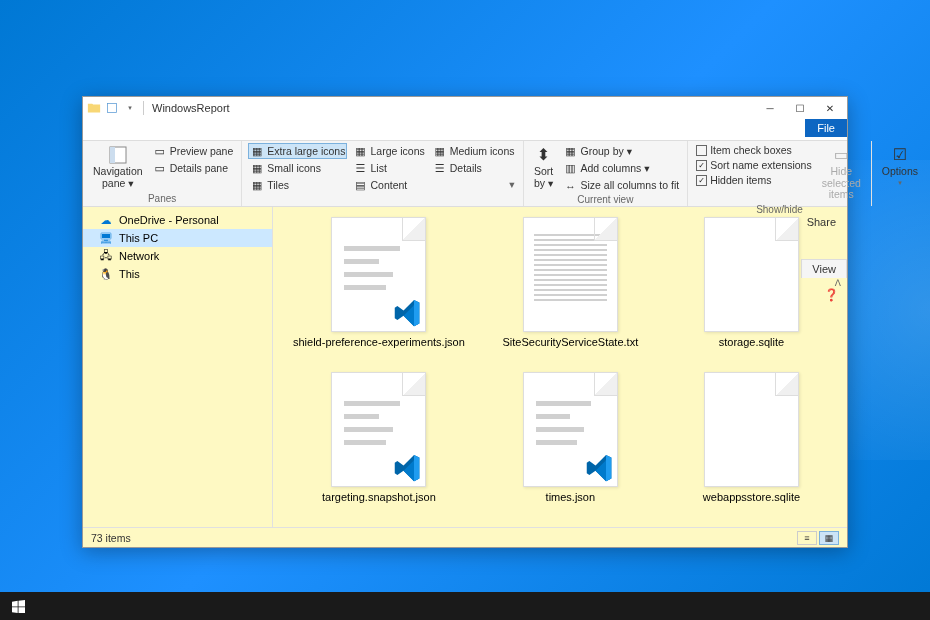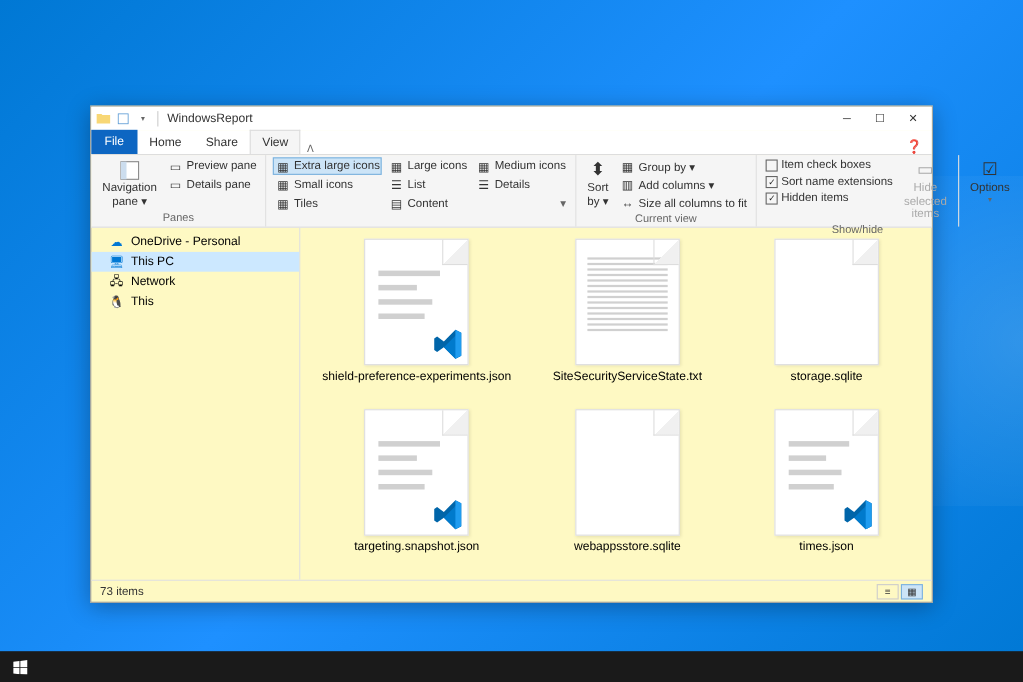--- a/index.html
+++ b/index.html
@@ -9,21 +9,21 @@
 .window { position: absolute; left: 82px; top: 96px; width: 766px; height: 452px; background: #fef9c3; border: 1px solid #999; box-shadow: 0 4px 20px rgba(0,0,0,0.3); display: flex; flex-direction: column; }
 
 .titlebar { height: 22px; display: flex; align-items: center; padding: 0 2px; background: #fff; font-size: 11px; }
 .titlebar .qat { display: flex; align-items: center; gap: 0; }
 .titlebar .qat-item { width: 18px; height: 18px; display: flex; align-items: center; justify-content: center; }
 .titlebar .divider { width: 1px; height: 14px; background: #ccc; margin: 0 4px; }
 .titlebar .title { margin-left: 4px; color: #333; }
 .titlebar .winctrl { margin-left: auto; display: flex; }
 .titlebar .winctrl > div { width: 30px; height: 22px; display: flex; align-items: center; justify-content: center; color: #333; font-size: 10px; }
 
-.tabs { height: 22px; display: flex; align-items: flex-end; background: #fff; border-bottom: 1px solid #ddd; font-size: 11px; }
+.tabs { height: 22px; display: flex; align-items: flex-end; background: #fff; border-bottom: 1px solid #ddd; font-size: 11px; flex-direction: column; }
 .tab-file { background: #0d66c2; color: #fff; padding: 3px 12px; height: 22px; display: flex; align-items: center; }
 .tab { padding: 3px 10px; height: 22px; display: flex; align-items: center; color: #333; border: 1px solid transparent; border-bottom: none; margin-top: 28px; }
 .tab.active { background: #f5f5f5; border-color: #ddd; }
 .help-icon { margin-left: auto; color: #0078d4; padding: 0 8px; font-size: 12px; }
 .collapse-icon { color: #666; padding: 0 6px; font-size: 9px; }
 
 .ribbon { height: 66px; background: #f5f5f5; border-bottom: 1px solid #ddd; display: flex; font-size: 10.5px; color: #333; }
 .rgroup { display: flex; flex-direction: column; padding: 2px 6px; border-right: 1px solid #e0e0e0; }
 .rgroup .body { flex: 1; display: flex; align-items: flex-start; gap: 4px; }
 .rgroup .label { text-align: center; color: #666; font-size: 10px; padding-top: 1px; }
@@ -305,39 +305,39 @@
             </div>
             <div class="vs-badge"><svg viewBox="0 0 32 32">
                 <path fill="#0065A9" d="M30 4l-6-3-12 12-7-5-3 2v12l3 2 7-5 12 12 6-3z"></path>
                 <path fill="#007ACC" d="M30 4v24l-6 3-12-12 12-12z"></path>
                 <path fill="#1F9CF0" d="M24 1l6 3v24l-6 3V1z"></path>
               </svg></div>
           </div>
           <div class="file-name">targeting.snapshot.json</div>
         </div>
         <div class="file-item">
-          <div class="file-thumb"></div>
-          <div class="file-name">webappsstore.sqlite</div>
-        </div>
-        <div class="file-item">
           <div class="file-thumb">
             <div class="thumb-lines">
               <div></div>
               <div></div>
               <div></div>
               <div></div>
             </div>
             <div class="vs-badge"><svg viewBox="0 0 32 32">
                 <path fill="#0065A9" d="M30 4l-6-3-12 12-7-5-3 2v12l3 2 7-5 12 12 6-3z"></path>
                 <path fill="#007ACC" d="M30 4v24l-6 3-12-12 12-12z"></path>
                 <path fill="#1F9CF0" d="M24 1l6 3v24l-6 3V1z"></path>
               </svg></div>
           </div>
           <div class="file-name">times.json</div>
         </div>
+        <div class="file-item">
+          <div class="file-thumb"></div>
+          <div class="file-name">webappsstore.sqlite</div>
+        </div>
       </div>
   </div>
 
   <div class="statusbar">
     <span>73 items</span>
     <div class="status-right">
       <div class="view-toggle">≡</div>
       <div class="view-toggle active">▦</div>
     </div>
   </div>

